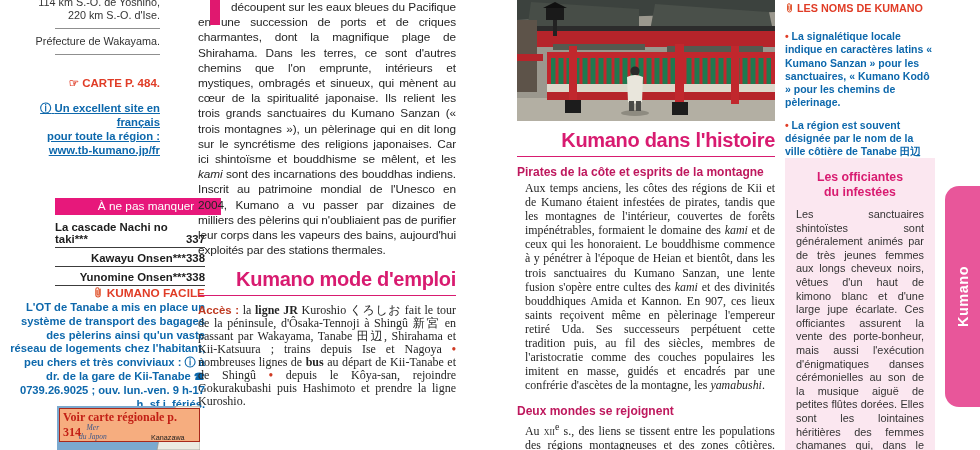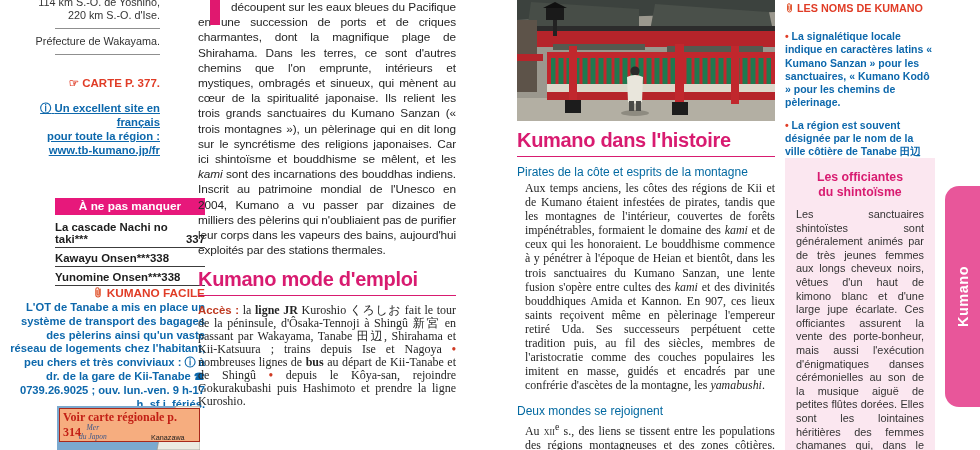--- a/index.html
+++ b/index.html
@@ -6,48 +6,48 @@
   .page{position:relative;width:980px;height:450px;overflow:hidden;background:#fff;
         font-family:"Liberation Sans",sans-serif;color:#252525;}
 
   
   .col-left{position:absolute;left:0;top:0;width:205px;height:450px;}
   .top-block{position:absolute;top:-4px;right:45px;text-align:right;font-size:10.8px;line-height:13px;color:#333;}
   .top-block .rule{border:0;border-top:1px solid #8f8f8f;width:105px;margin:6px 0 6px auto;}
   .carte-ref{position:absolute;top:76px;right:45px;font-size:11.5px;font-weight:bold;color:#e03c26;}
   .site-block{position:absolute;top:101px;right:45px;text-align:right;font-size:11.3px;line-height:14px;font-weight:bold;color:#0d68ac;text-decoration:underline;}
   .banner{position:absolute;top:198px;left:55px;width:150px;height:17px;background:#e7187b;color:#fff;
-          font-size:11.8px;font-weight:bold;text-align:center;line-height:17px;}
+          font-size:11.8px;font-weight:normal;text-align:center;line-height:17px;padding-left:16px;}
   .must-table{position:absolute;top:217px;left:55px;width:150px;font-size:11.4px;font-weight:bold;color:#1c1c1c;}
-  .must-row{display:flex;justify-content:flex-start;align-items:flex-end;
+  .must-row{display:flex;justify-content:flex-end;align-items:flex-end;
             padding:4px 0 2px;border-bottom:1.5px solid #3c3c3c;}
   .kf{position:absolute;top:286px;left:8px;right:0;text-align:right;}
   .kf-title{font-size:11.8px;font-weight:bold;color:#e03c26;margin-bottom:1px;}
   .kf-text{font-size:11.2px;line-height:13.8px;font-weight:bold;color:#0d68ac;}
   .icon-blue{color:#0d68ac;}
   .map{position:absolute;top:406px;left:57px;width:143px;height:44px;overflow:hidden;}
 
   
   .col-mid{position:absolute;left:198px;top:0;width:258px;}
   .intro{font-size:11.8px;line-height:15.2px;text-align:justify;letter-spacing:-0.1px;}
   .stem-float{float:left;width:33px;height:15px;}
   .stem{position:absolute;left:12px;top:0;width:10px;height:25px;background:#e0186f;}
   h2{margin:0;font-size:20px;font-weight:bold;color:#d81b70;letter-spacing:-0.3px;
-     font-family:"Liberation Sans",sans-serif;}
+     font-family:"Liberation Sans",sans-serif;text-align:right;}
   .h2-wrap{margin-top:10px;}
   .h2-rule{border:0;border-top:1px solid #d81b70;margin:4px 0 0;}
   .mode-p{font-family:"Liberation Serif",serif;font-size:12px;line-height:13px;text-align:justify;margin-top:8px;}
   .lbl-red{font-family:"Liberation Sans",sans-serif;font-weight:bold;color:#bf3a21;font-size:11.4px;}
   .red-dot{color:#cf3a23;font-weight:bold;}
 
   
   .col-photo{position:absolute;left:517px;top:0;width:258px;}
   .photo{width:258px;height:121px;overflow:hidden;display:block;}
   .hist-h2{margin-top:8px;}
-  .subhead{font-size:12px;font-weight:normal;color:#0369a1;margin-top:8px;}
+  .subhead{font-size:12px;font-weight:bold;color:#be185d;margin-top:8px;}
   .hist-p{font-family:"Liberation Serif",serif;font-size:11.9px;line-height:14.1px;text-align:justify;margin-top:2px;margin-left:8px;}
   .sc{font-variant:small-caps;}
 
   
   .col-right{position:absolute;left:785px;top:0;width:150px;}
   .noms{position:absolute;top:2px;left:0;width:150px;}
   .noms-title{font-size:10.8px;font-weight:bold;color:#e03c26;margin-bottom:16px;}
   .noms-b{font-size:10.5px;line-height:13.3px;font-weight:bold;color:#0d68ac;margin-bottom:9px;}
   .bullet-red{color:#e03c26;}
   .offbox{position:absolute;top:158px;left:0;width:150px;height:292px;background:#fbe7f0;
@@ -71,21 +71,21 @@
     <div class="top-block">
       <div>114 km S.-O. de Yoshino,</div>
       <div>220 km S.-O. d'Ise.</div>
       <hr class="rule">
       <div>Préfecture de Wakayama.</div>
       <hr class="rule">
     </div>
 
     <div class="carte-ref">
       <span>☞</span>
-      <span>CARTE P. 377.</span>
+      <span>CARTE P. 484.</span>
     </div>
 
     <div class="site-block">
       <span>ⓘ</span>
       <span>Un excellent site en français</span><br>
       <span>pour toute la région :</span><br>
       <span>www.tb-kumano.jp/fr</span>
     </div>
 
     <div class="banner">À ne pas manquer</div>
@@ -220,21 +220,21 @@
       <div class="noms-b">
         <span class="bullet-red">•</span> <span>La signalétique locale indique en caractères latins « Kumano Sanzan » pour les sanctuaires, « Kumano Kodô » pour les chemins de pèlerinage.</span>
       </div>
       <div class="noms-b">
         <span class="bullet-red">•</span> <span>La région est souvent désignée par le nom de la ville côtière de Tanabe 田辺 ou de la préfecture de Wakayama 和歌山.</span>
       </div>
     </div>
 
     <div class="offbox">
       <div class="off-title">
-        <span>Les officiantes</span><br><span>du shintoïsme</span>
+        <span>Les officiantes</span><br><span>du infestées</span>
       </div>
       <p class="off-p" style="margin:0;">
         <span>Les sanctuaires shintoïstes sont généralement animés par de très jeunes femmes aux longs cheveux noirs, vêtues d'un haut de kimono blanc et d'une large jupe écarlate. Ces officiantes assurent la vente des porte-bonheur, mais aussi l'exécution d'énigmatiques danses cérémonielles au son de la musique aiguë de petites flûtes dorées. Elles sont les lointaines héritières des femmes chamanes qui, dans le Japon ancien, entraient en transe pour communiquer avec les esprits dont elles rapportaient les oracles. Ce rôle fut plus tard dévolu à ces </span>
       </p>
 
     </div>
   </aside>
 
   <div class="kumano-tab">
     <span>Kumano</span>

